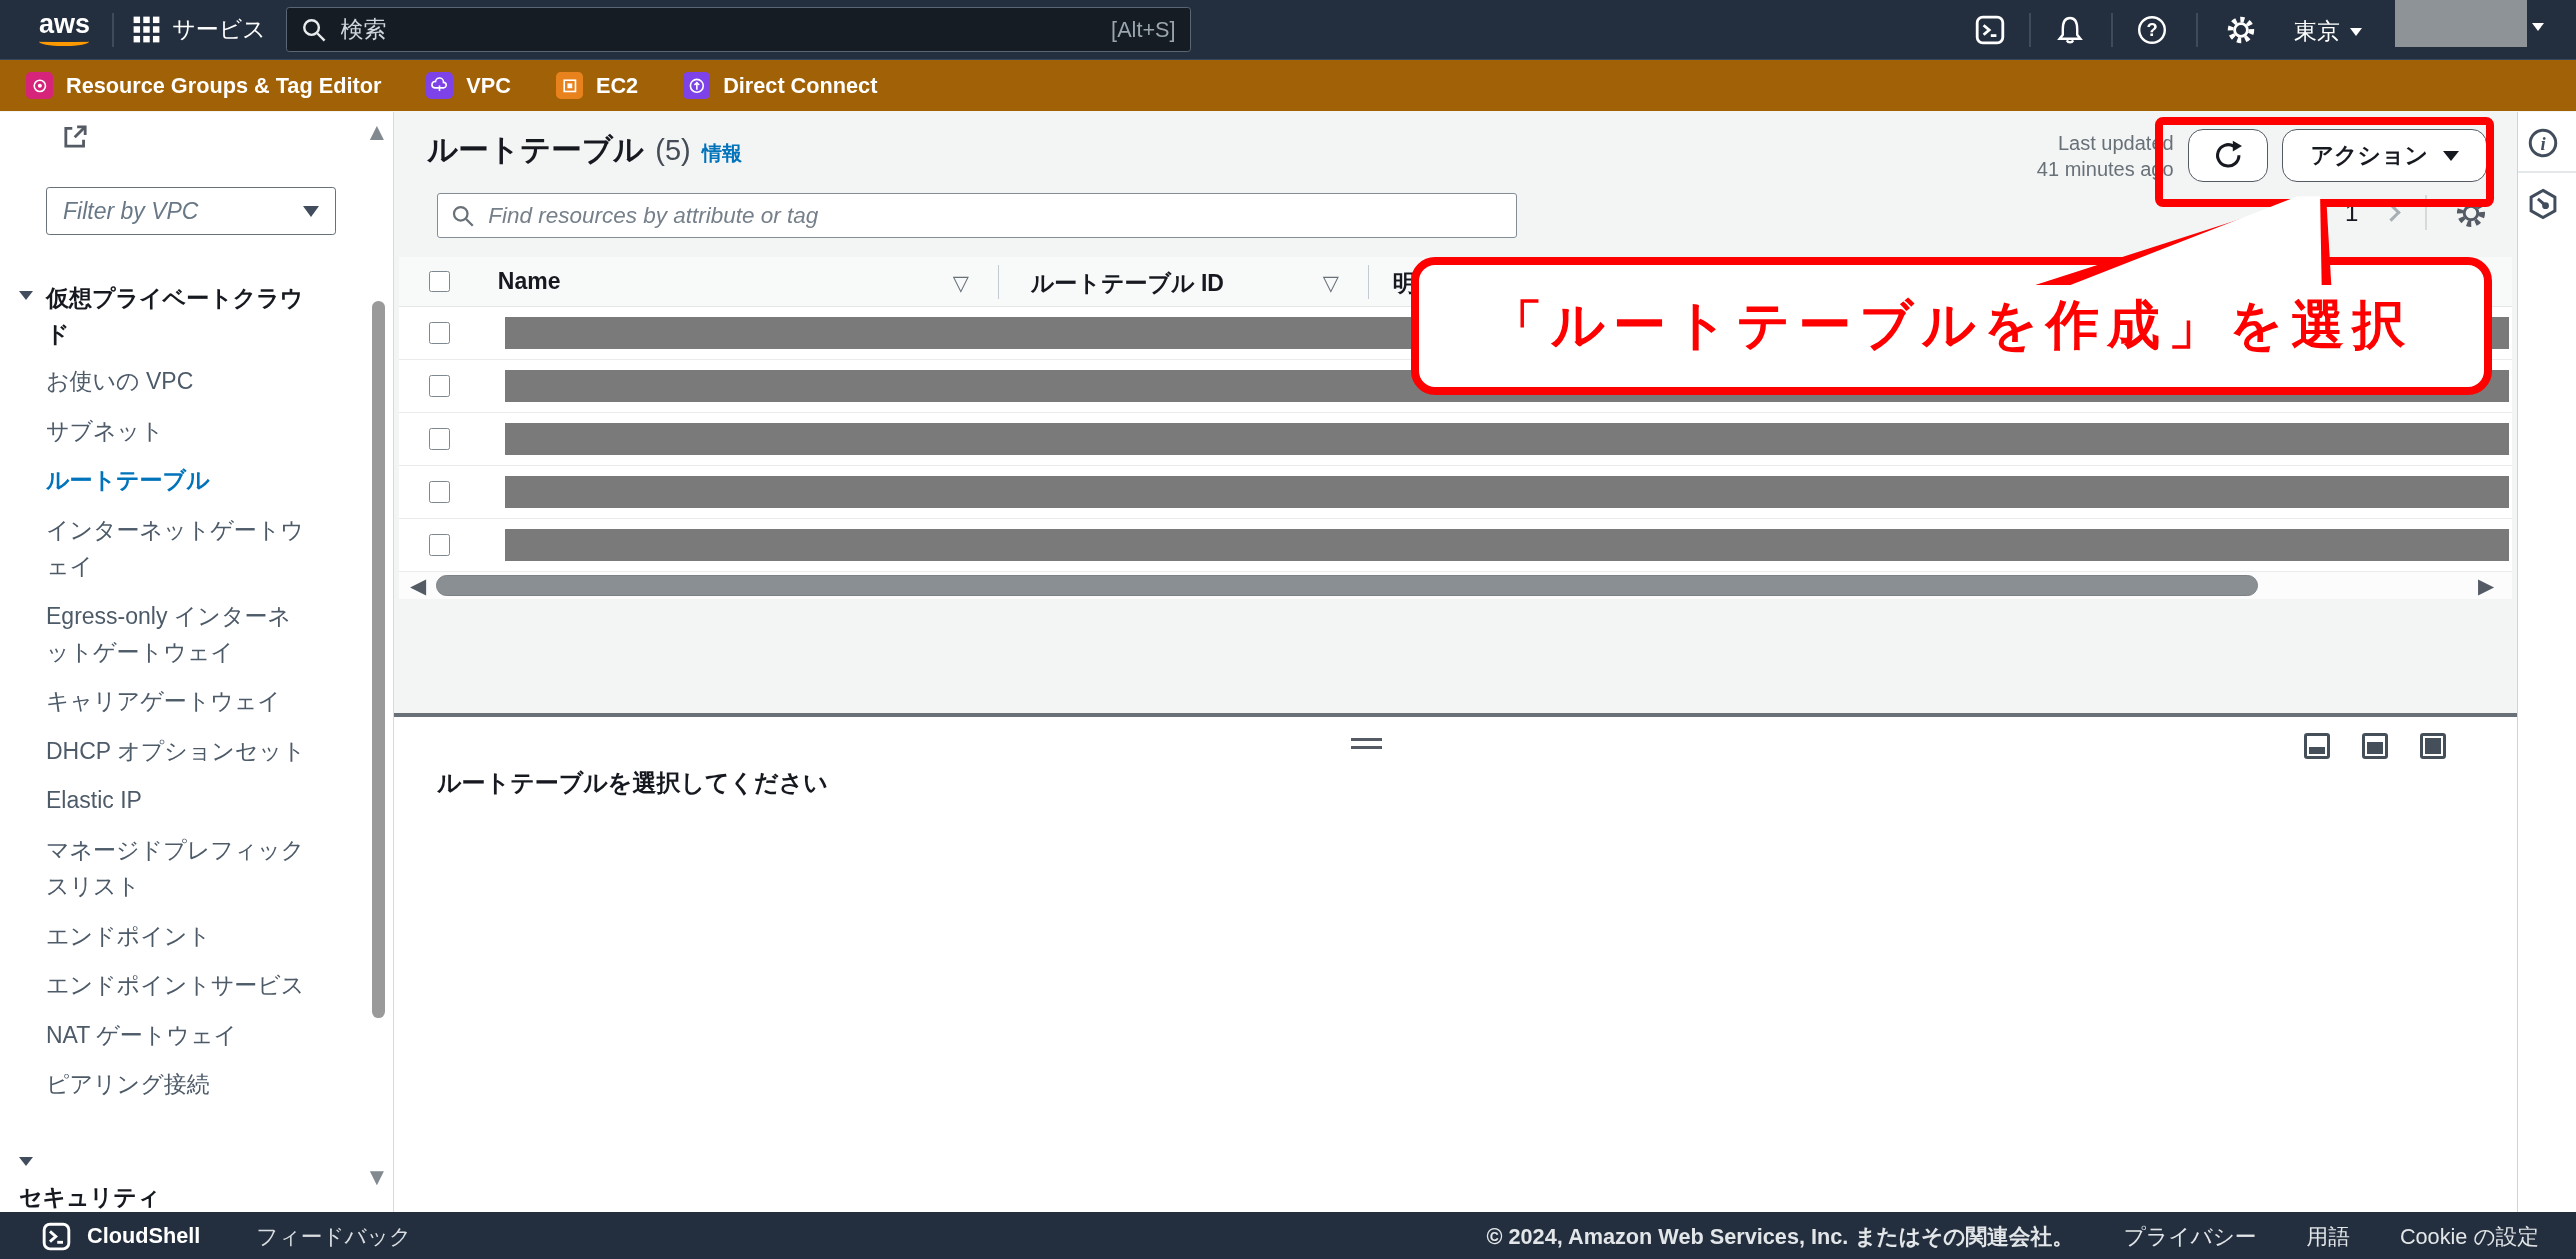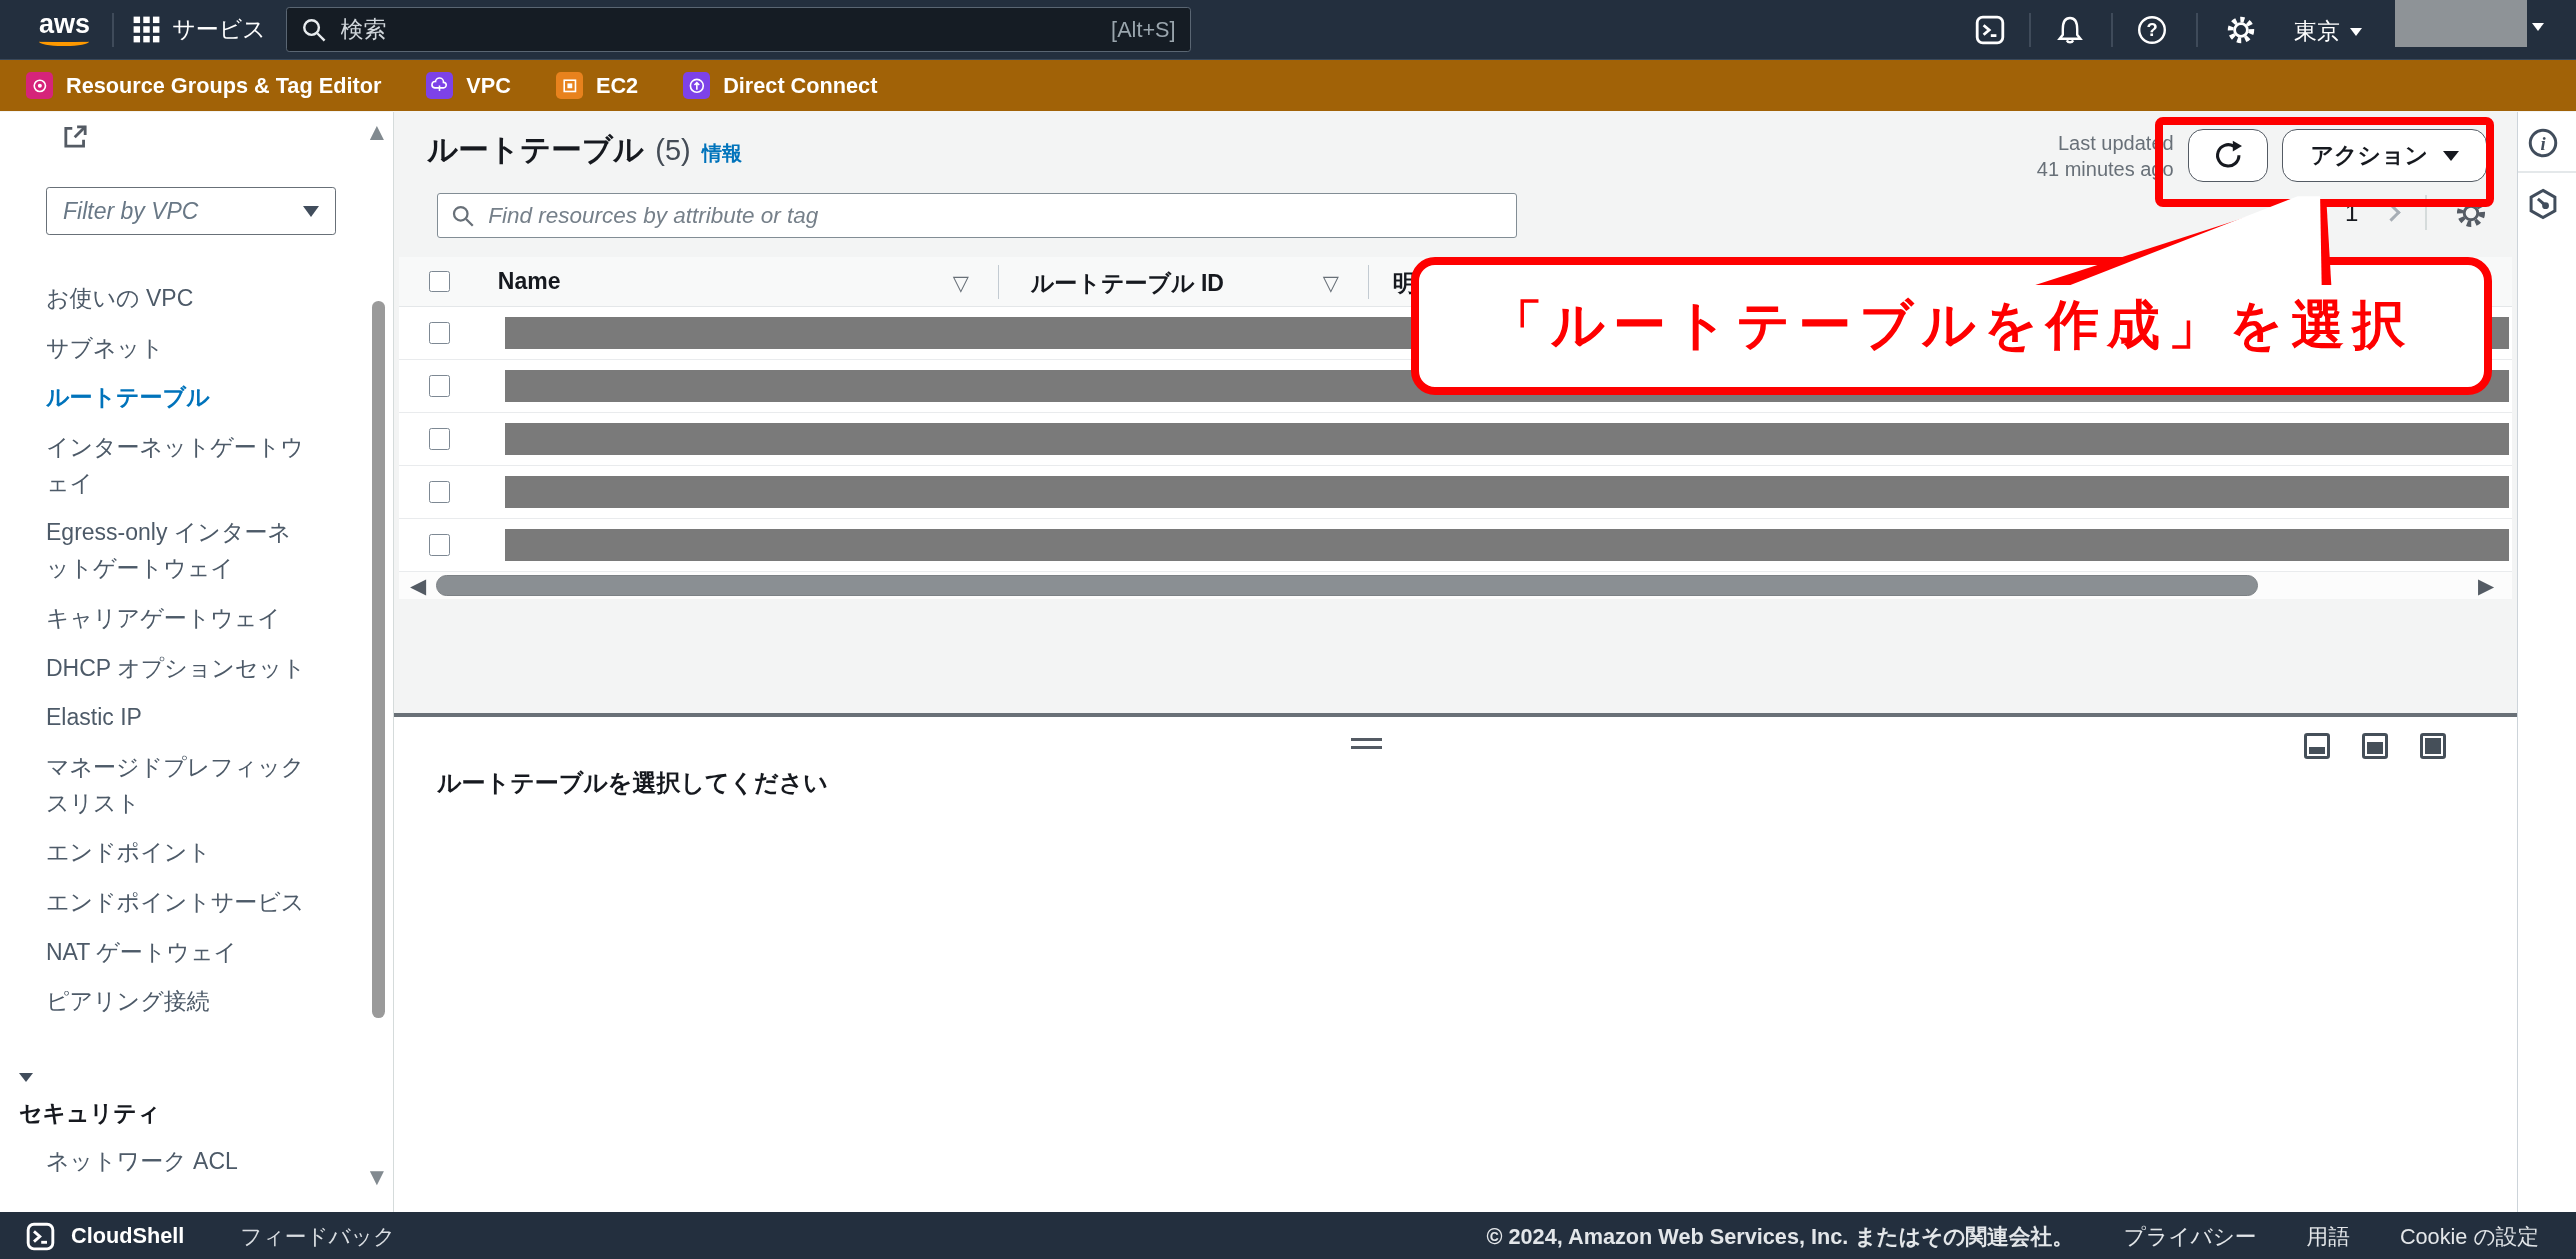--- a/index.html
+++ b/index.html
@@ -90,21 +90,21 @@
   .pi .fill{position:absolute;left:2.4px;right:2.4px;bottom:2.4px;background:#454f59;}
   .pi .f1{height:6.4px;} .pi .f2{height:11.2px;} .pi .f3{top:2.4px;}
   .panel-msg{position:absolute;left:43px;top:50px;font-size:24px;font-weight:bold;color:#16191f;}
 
   
   .rightstrip{position:absolute;left:2517px;top:112px;width:59px;height:1100px;background:#fff;border-left:1.6px solid #cdd4da;z-index:20;}
   .rs-div{position:absolute;left:0;top:59px;width:100%;height:1.6px;background:#e4e8ea;}
 
   
   .bottombar{position:absolute;left:0;top:1212px;width:2576px;height:48px;background:#232f3e;z-index:100;display:flex;align-items:center;color:#fff;font-size:21.7px;}
-  .bb-left{display:flex;align-items:center;gap:16px;margin-left:26px;}
+  .bb-left{display:flex;align-items:center;gap:16px;margin-left:42px;}
   .bb-feedback{margin-left:56px;color:#d9dde1;}
   .bb-right{margin-left:auto;display:flex;align-items:center;gap:50px;margin-right:37px;color:#e3e6e9;}
   .bb-right .copy{font-weight:bold;}
 
   
   .anno-rect{position:absolute;left:2155px;top:117px;width:339px;height:90px;border:8px solid #fe0000;border-radius:8px;z-index:55;pointer-events:none;}
   .callout{position:absolute;left:1411px;top:257px;width:1081px;height:138px;background:#fff;border:8.8px solid #fe0000;border-radius:24px;z-index:60;display:flex;align-items:center;justify-content:center;}
   .callout span{color:#fe0000;font-weight:bold;font-size:53px;letter-spacing:8px;white-space:nowrap;}
   .tail{position:absolute;left:1966px;top:193px;z-index:61;pointer-events:none;}
 </style>
@@ -213,20 +213,24 @@
         <path d="M14 8 L6 8 L6 30 L28 30 L28 22" fill="none" stroke="#545b64" stroke-width="3.5"></path>
         <path d="M20 6 L30 6 L30 16" fill="none" stroke="#545b64" stroke-width="3.5"></path>
         <line x1="30" y1="6" x2="17" y2="19" stroke="#545b64" stroke-width="3.5"></line>
       </svg>
     <div class="vpc-filter">
       <span class="ph">Filter by VPC</span>
       <span class="caret-down-d"></span>
     </div>
 
     <div class="nav">
+      <div class="nav-section">
+          <span class="sec-caret"></span>
+          <span>仮想プライベートクラウド</span>
+        </div>
       <div class="nav-item">お使いの VPC</div>
       <div class="nav-item">サブネット</div>
       <div class="nav-item selected">ルートテーブル</div>
       <div class="nav-item">インターネットゲートウェイ</div>
       <div class="nav-item">Egress-only インターネットゲートウェイ</div>
       <div class="nav-item">キャリアゲートウェイ</div>
       <div class="nav-item">DHCP オプションセット</div>
       <div class="nav-item">Elastic IP</div>
       <div class="nav-item">マネージドプレフィックスリスト</div>
       <div class="nav-item">エンドポイント</div>

